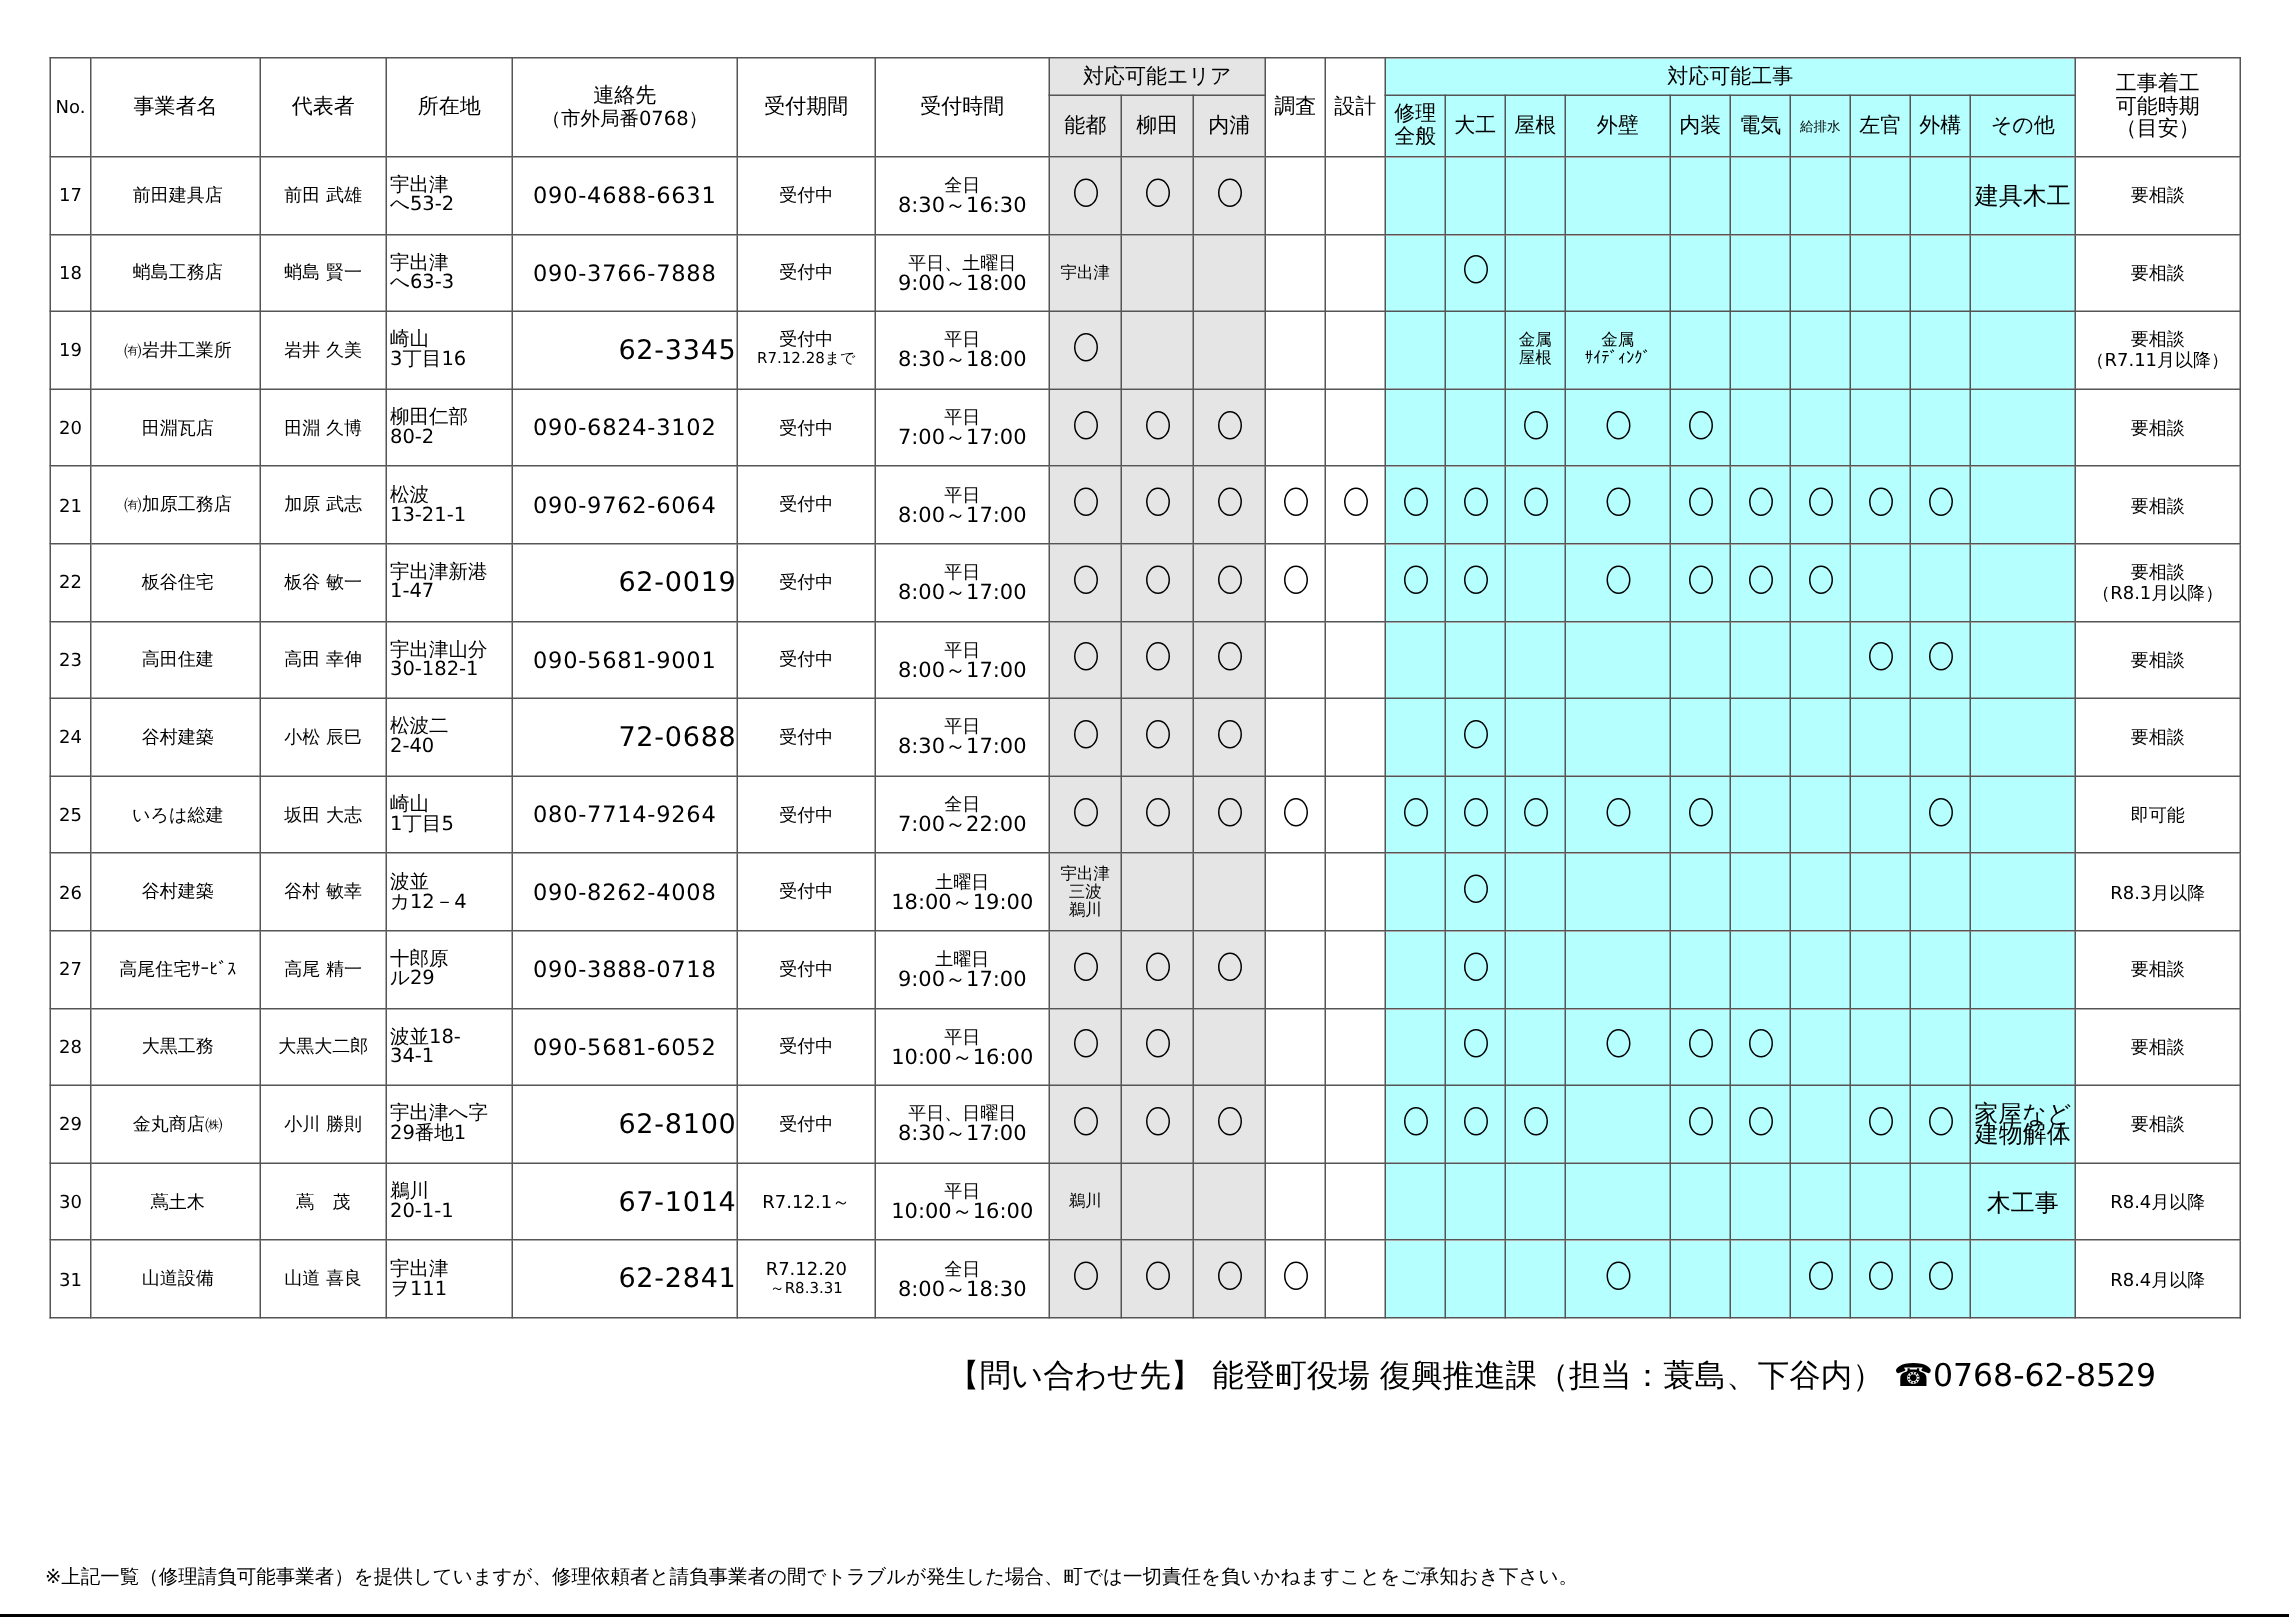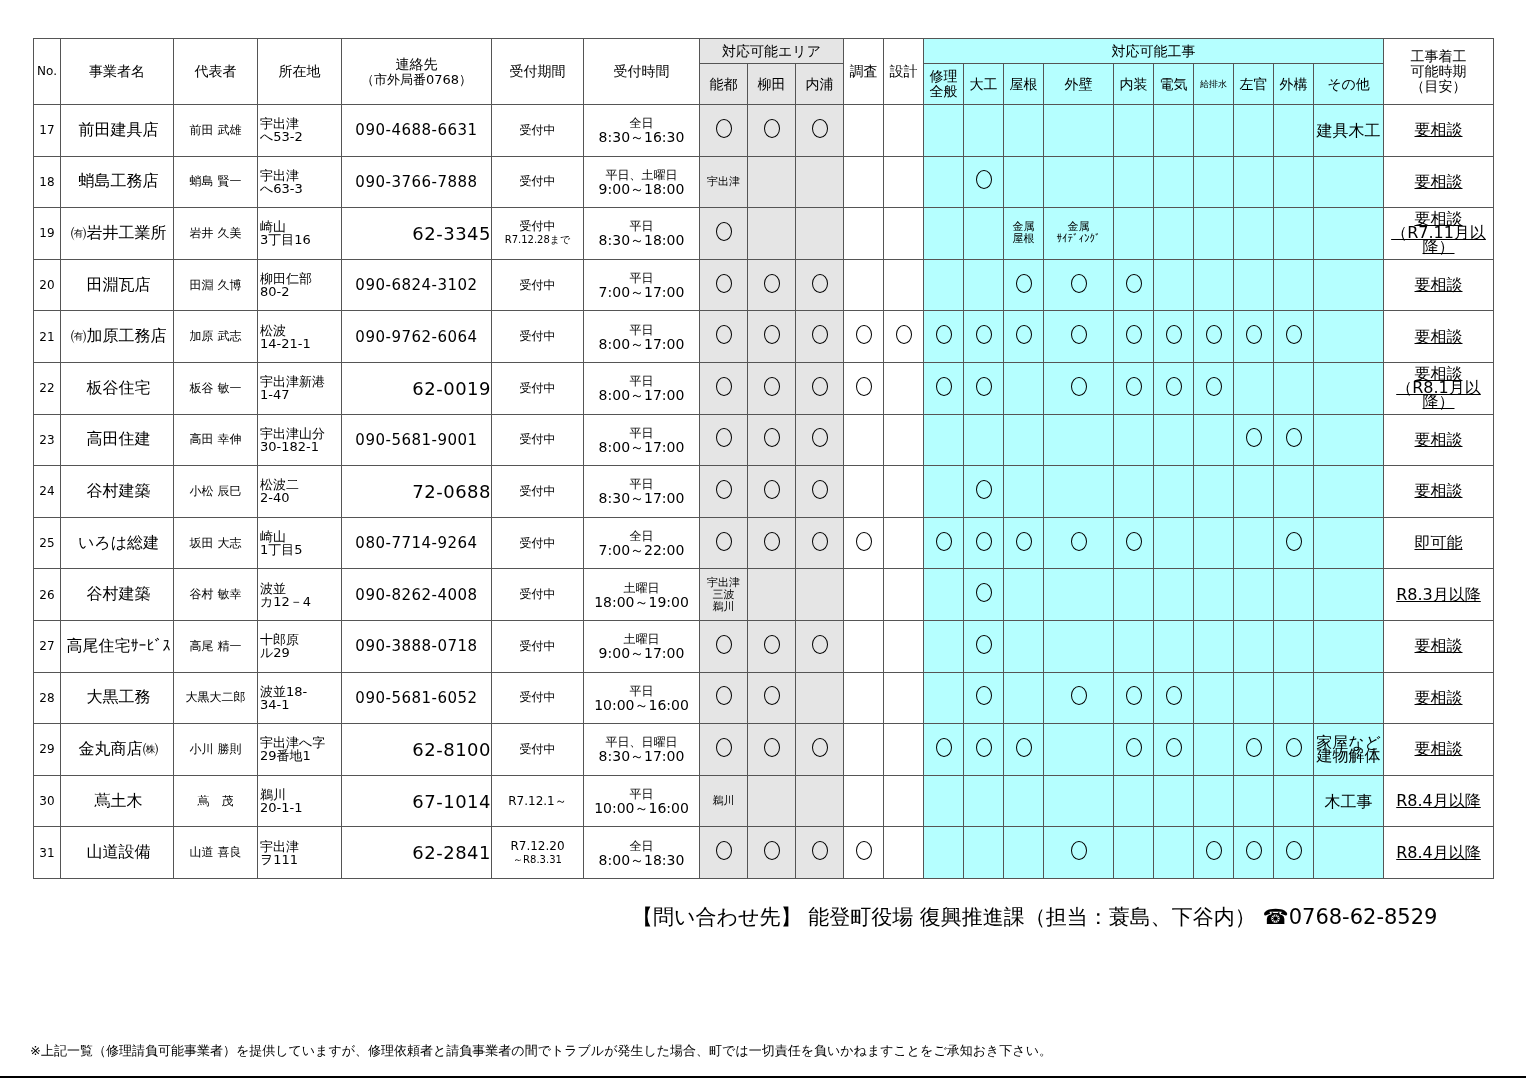--- a/index.html
+++ b/index.html
@@ -10,31 +10,31 @@
   table.grid td, table.grid th { border:1px solid #555; padding:0; text-align:center;
                vertical-align:middle; font-weight:normal; overflow:hidden; }
   table.grid { border:1.5px solid #222; }
   th { font-size:14px; line-height:15px; }
   .hdr-top { height:25px; }
   .hdr-bot { height:41px; }
   tr.row { height:51.6px; }
   .y { background:#e5e5e5; }
   .c { background:#b5ffff; }
   .no { font-size:12px; }
-  .name { text-align:center; padding-left:3px !important; font-size:16px; font-weight:bold; }
+  .name { text-align:center; padding-left:3px !important; font-size:12px; font-weight:bold; }
   .rep { font-size:12px; }
   .addr { text-align:left !important; padding-left:2px !important; font-size:13px; line-height:13px; }
   .tel { font-size:15px; letter-spacing:0.5px;margin-top:45px; }
   .tel.big { font-size:18px;text-align:right; }
   .period { font-size:12px; line-height:13px; }
   .period .small { font-size:10px; }
   .hours { font-size:14px; line-height:14px; }
   .note { font-size:16px; line-height:13px; }
   .small-note { font-size:11px; line-height:12px; }
-  .start { font-size:16px; line-height:14px;text-decoration:underline; }
+  .start { font-size:12px; line-height:14px; }
   .mark { display:inline-block; width:16px; height:19px; border:1.6px solid #000;
           border-radius:50%; box-sizing:border-box; }
   .tiny { font-size:9px;font-family:Liberation Serif, serif; }
   .contact { position:absolute; left:632px; top:903px; font-size:21px; white-space:nowrap; }
   .disclaimer { position:absolute; left:30px; top:1042px; font-size:13px; white-space:nowrap; }
   .bottom-line { position:absolute; left:0; top:1076px; width:1526px; height:2px; background:#000; }
 </style>
 </head>
 <body>
 
@@ -267,21 +267,21 @@
           <div>要相談</div>
           <div></div>
         </td>
       </tr>
       <tr class="row">
         <td class="no">21</td>
         <td class="name">㈲加原工務店</td>
         <td class="rep">加原 武志</td>
         <td class="addr">
           <div>松波</div>
-          <div>14-21-1</div>
+          <div>13-21-1</div>
         </td>
         <td class="tel">090-9762-6064</td>
         <td class="period">
           <div>受付中</div>
           <div class="small"></div>
         </td>
         <td class="hours">
           <div style="font-size:12px">平日</div>
           <div>8:00～17:00</div>
         </td>

